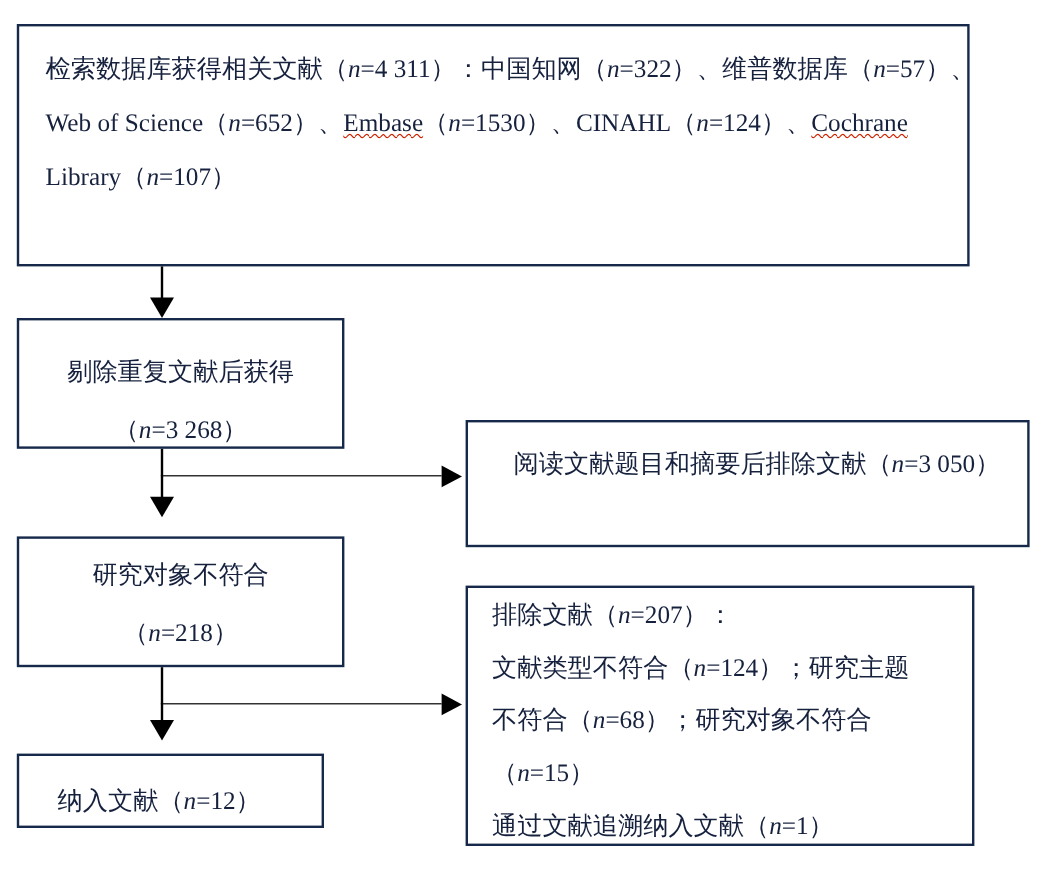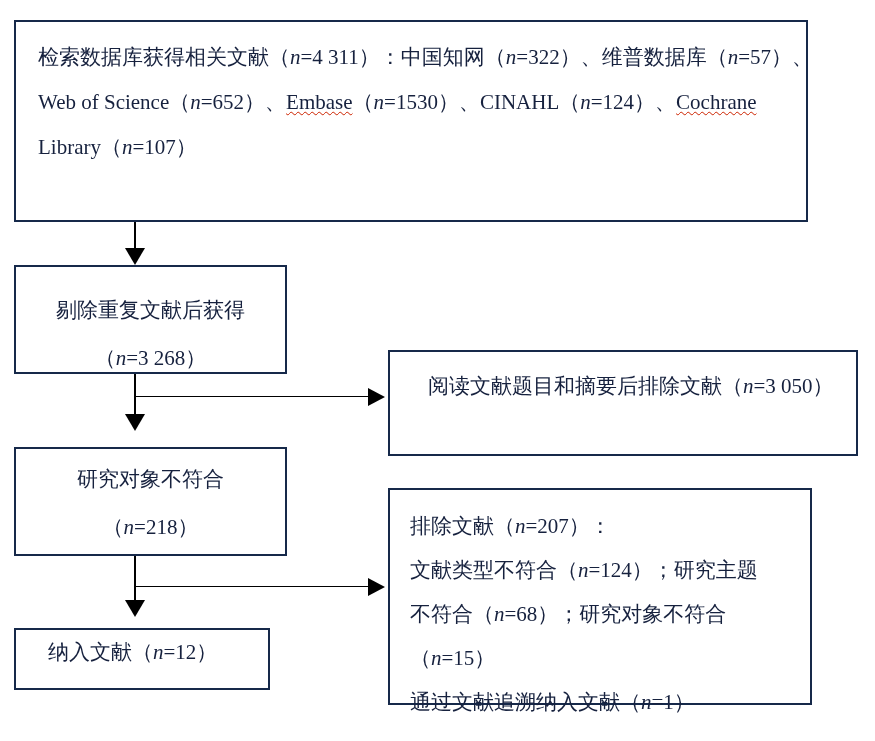--- a/index.html
+++ b/index.html
@@ -36,25 +36,25 @@
 
   
   #box-excl-title{left:388px;top:350px;width:470px;height:106px;padding-top:14px;}
   #box-excl-title .line{padding-left:38px;line-height:40px;}
 
   
   #box-screened{left:14px;top:447px;width:273px;height:109px;padding-top:6px;}
   #box-screened .line{line-height:48px;}
 
   
-  #box-excl-detail{left:388px;top:488px;width:424px;height:217px;padding-top:14px;}
+  #box-excl-detail{left:388px;top:488px;width:424px;height:217px;}
   #box-excl-detail .line{padding-left:20px;line-height:44px;}
 
   
-  #box-included{left:14px;top:628px;width:256px;height:62px;padding-top:3px;}
+  #box-included{left:14px;top:628px;width:256px;height:62px;padding-top:18px;}
   #box-included .line{padding-left:32px;line-height:38px;}
 
   
   .vline{position:absolute;width:2px;background:#000;}
   .hline{position:absolute;height:1px;background:#000;}
   .arrow-down{
     position:absolute;width:0;height:0;
     border-left:10px solid transparent;
     border-right:10px solid transparent;
     border-top:17px solid #000;

